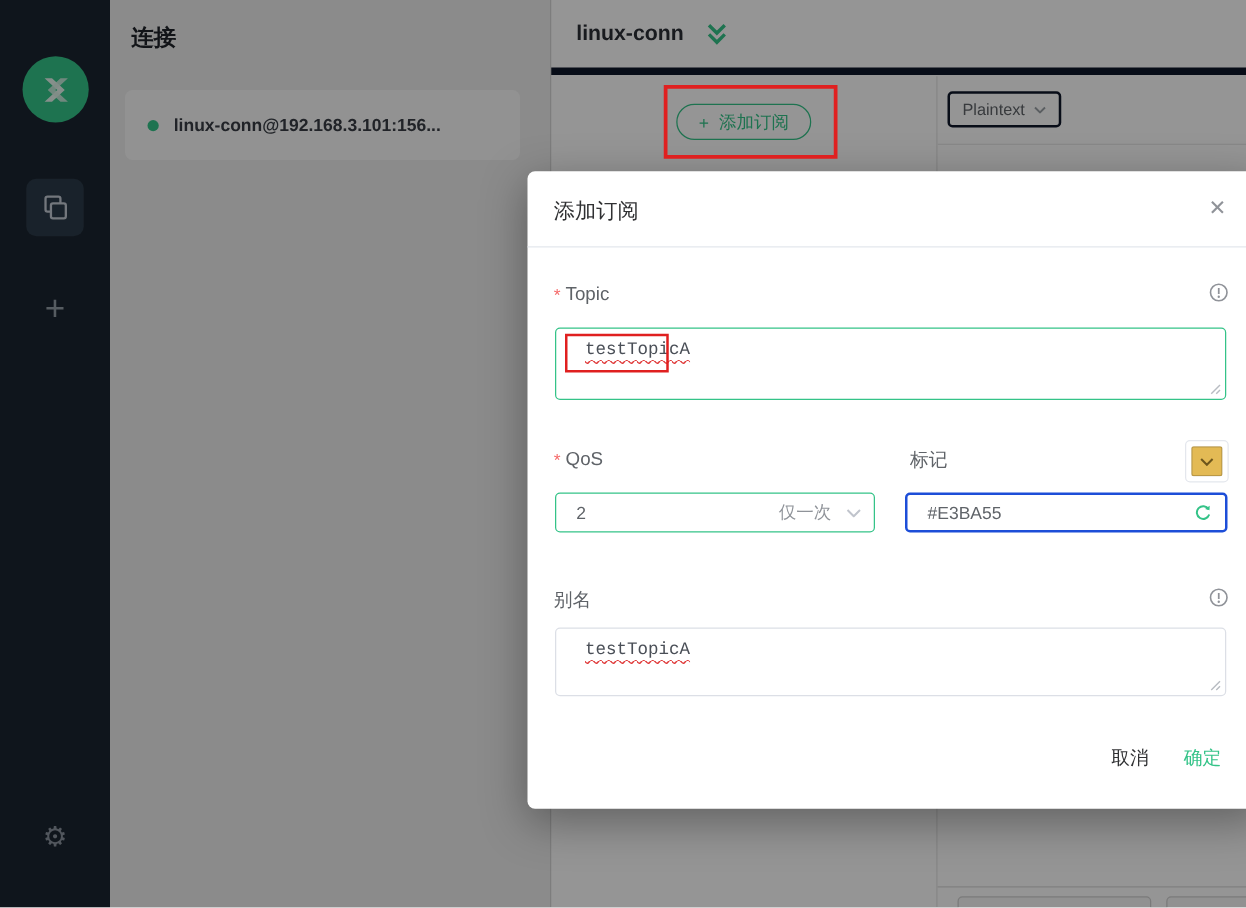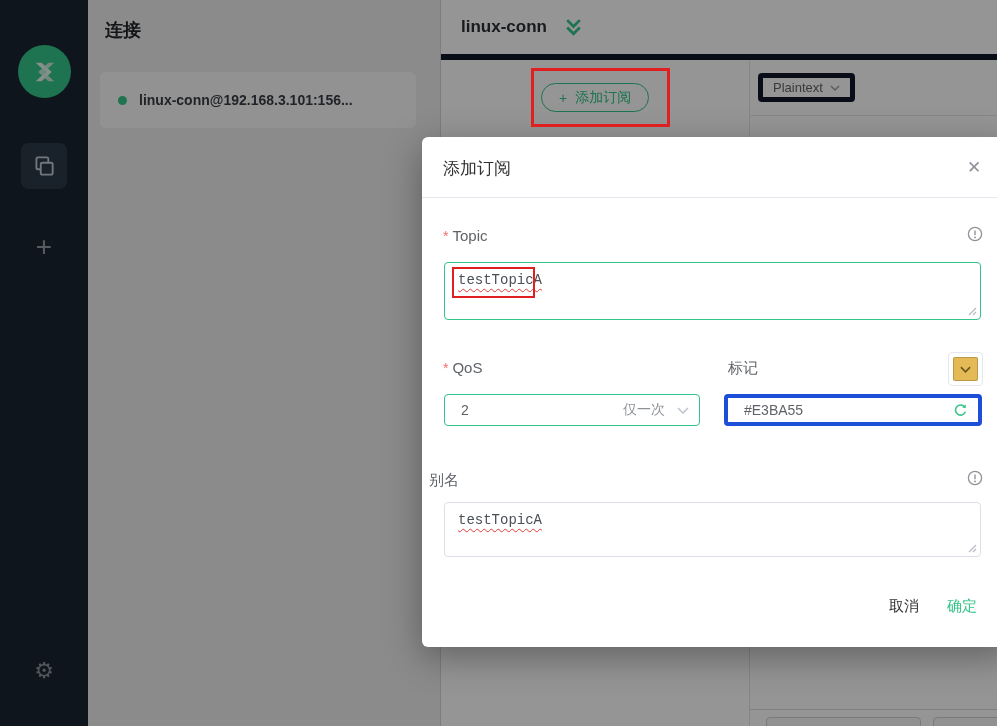--- a/index.html
+++ b/index.html
@@ -34,21 +34,21 @@
   .main-header { position:absolute; left:0; top:0; width:557px; height:60px; border-bottom:6px solid #0f172a;
           display:flex; align-items:center; padding-left:20px; }
   .main-title { font-size:17px; font-weight:bold; color:#2b2f36; margin-right:16px; }
   .sub-col { position:absolute; left:0; top:61px; width:308px; height:665px; }
   .add-sub-btn { position:absolute; left:100px; top:22px; height:29px; padding:0 17px;
           border:1px solid #34c388; border-radius:15px; color:#34c388; font-size:14px;
           display:flex; align-items:center; gap:8px; background:transparent; cursor:pointer; }
   .msg-col { position:absolute; left:308px; top:61px; width:249px; height:665px; border-left:1px solid #e3e3e3; }
   .msg-toolbar { position:absolute; left:0; top:0; width:249px; height:55px; border-bottom:1px solid #e7e7e7; }
   .plaintext-btn { position:absolute; left:8px; top:12px; height:29px; padding:0 10px;
-          border:5px solid #0f172a; border-radius:4px; background:#fdfdfd;
+          border:2px solid #0f172a; border-radius:4px; background:#fdfdfd;
           display:flex; align-items:center; gap:7px; font-size:13px; color:#5f6368; }
   .msg-bottombar { position:absolute; left:0; bottom:16px; width:249px; border-top:1px solid #d9d9d9; }
   .bb-box { position:absolute; top:7px; height:30px; border:1px solid #cfcfcf; border-radius:4px; background:#f6f6f6; }
   .bb-1 { left:16px; width:155px; }
   .bb-2 { left:183px; width:120px; }
 
   
   .overlay { position:absolute; left:0; top:0; width:997px; height:726px; background:rgba(0,0,0,0.41); z-index:5; }
 
   
@@ -59,27 +59,27 @@
   .modal-close { position:absolute; left:540px; top:18px; width:24px; height:24px; color:#909399;
           font-size:17px; display:flex; align-items:center; justify-content:center; cursor:pointer; }
   .form-label-row { position:absolute; display:flex; align-items:center; gap:4px; font-size:15px; color:#5f6368; }
   .req { color:#f56c6c; font-size:14px; }
   .info-ic { position:absolute; width:16px; height:16px; }
   .ta { position:absolute; background:#fff; border-radius:4px; font-family:"Liberation Mono","DejaVu Sans Mono",monospace;
           font-size:14px; color:#4a4f57; padding:9px 13px; }
   .ta-topic { left:22px; top:125px; width:537px; height:58px; border:1.5px solid #34c388; }
   .ta-alias { left:22px; top:365px; width:537px; height:55px; border:1px solid #dcdfe6; }
   .wavy { text-decoration-line:underline; text-decoration-style:wavy; text-decoration-color:#e03a3a;
-          text-decoration-thickness:1px; text-underline-offset:4px; }
+          text-decoration-thickness:1px; text-underline-offset:4px;margin-left:10px; }
   .resize-grip { position:absolute; right:3px; bottom:3px; }
   .qos-select { position:absolute; left:22px; top:257px; width:256px; height:32px; border:1px solid #34c388;
           border-radius:4px; background:#fff; display:flex; align-items:center; padding:0 10px 0 16px; }
   .qos-val { font-size:14px; color:#5f6368; flex:1; }
   .qos-desc { font-size:14px; color:#8f9399; margin-right:12px; }
-  .color-input { position:absolute; left:302px; top:257px; width:258px; height:32px; border:4px solid #1d4ed8;
+  .color-input { position:absolute; left:302px; top:257px; width:258px; height:32px; border:2px solid #1d4ed8;
           border-radius:4px; background:#fff; display:flex; align-items:center; padding:0 10px 0 16px; }
   .color-val { font-size:14px; color:#5f6368; flex:1; }
   .swatch-outer { position:absolute; left:526px; top:215px; width:35px; height:34px; border:1px solid #e4e7ed;
           border-radius:4px; background:#fff; display:flex; align-items:center; justify-content:center; }
   .swatch-inner { width:25px; height:24px; border-radius:2px; border:1px solid rgba(0,0,0,0.18);
           display:flex; align-items:center; justify-content:center; }
   .modal-footer { position:absolute; right:35px; top:460px; display:flex; align-items:center; gap:28px;margin-left:35px; }
   .btn-cancel { font-size:15px; color:#303133; cursor:pointer; }
   .btn-confirm { font-size:15px; color:#34c388; font-weight:400; cursor:pointer; }
 
@@ -202,21 +202,21 @@
       </div>
     </div>
     <div class="color-input">
       <span class="color-val">#E3BA55</span>
       <svg width="15" height="15" viewBox="0 0 16 16">
         <path d="M13.2 9.2 A5.4 5.4 0 1 1 12.6 4.6" fill="none" stroke="#34c388" stroke-width="1.7"></path>
         <path d="M13.6 1.6 L13.4 5.6 L9.6 4.4 Z" fill="#34c388"></path>
       </svg>
     </div>
 
-    <div class="form-label-row" style="left:7px; top:334px;">
+    <div class="form-label-row" style="left:21px; top:334px;">
       <span>别名</span>
     </div>
     <svg class="info-ic" style="left:545px; top:333px;" viewBox="0 0 16 16">
       <circle cx="8" cy="8" r="6.6" fill="none" stroke="#909399" stroke-width="1.3"></circle>
       <line x1="8" y1="4.4" x2="8" y2="9.2" stroke="#909399" stroke-width="1.4"></line>
       <circle cx="8" cy="11.4" r="0.95" fill="#909399"></circle>
     </svg>
     <div class="ta ta-alias">
       <span class="wavy">testTopicA</span>
       <svg class="resize-grip" width="9" height="9" viewBox="0 0 9 9">

